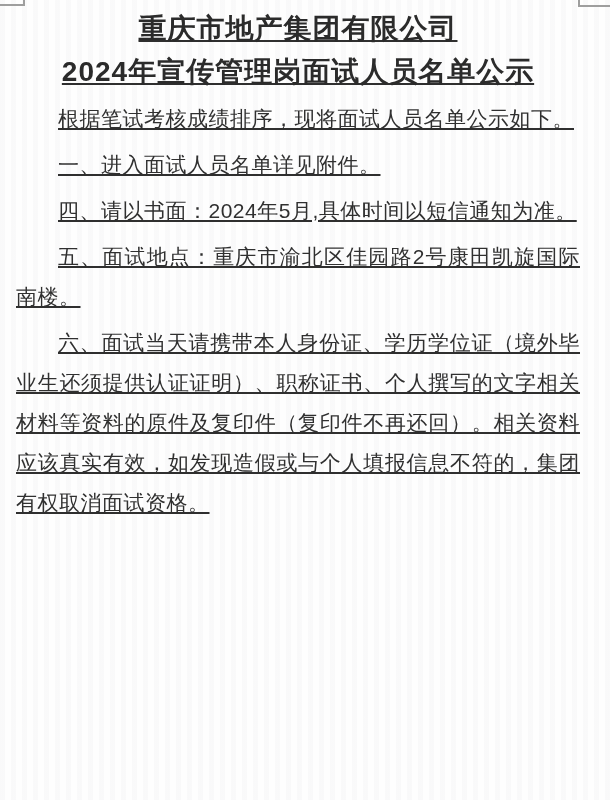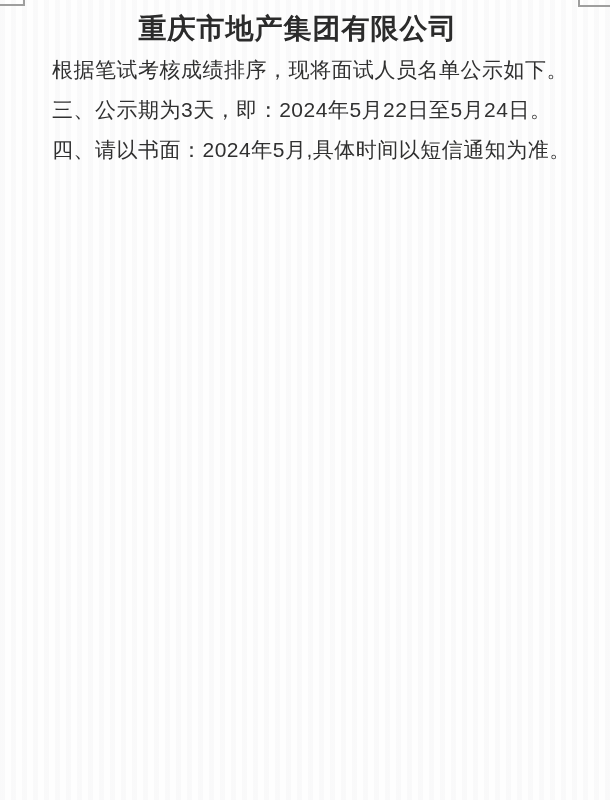--- a/index.html
+++ b/index.html
@@ -17,31 +17,32 @@
     background-image: repeating-linear-gradient(
       90deg,
       rgba(120,120,135,0.035) 0px, rgba(120,120,135,0.035) 5px,
       rgba(255,255,255,0) 5px, rgba(255,255,255,0) 11px
     );
     font-family: "Liberation Sans", "DejaVu Sans", sans-serif;
     color: #2f2f2f;
   }
   .content {
     padding: 7px 24px 0 10px;
+    text-decoration: underline;
   }
   .title {
     font-size: 28px;
     font-weight: 700;
     text-align: center;
     line-height: 43px;
     letter-spacing: 1px;
     color: #2b2b2b;
   }
   .content p {
-    margin: 0;
+    margin: 6px;
     font-size: 21px;
     line-height: 40px;
     text-align: justify;
     text-indent: 2em;
     letter-spacing: 0.5px;
     color: #303030;
   }
   
   .crop-mark {
     position: absolute;
@@ -65,19 +66,22 @@
 </head>
 <body>
 
 <div class="page">
 
   <div class="crop-mark tl"></div>
   <div class="crop-mark tr"></div>
 
   <div class="content">
     <div class="title">重庆市地产集团有限公司</div>
+    <div class="title">2024年宣传管理岗面试人员名单公示</div>
 
     <p>根据笔试考核成绩排序，现将面试人员名单公示如下。</p>
-    <p>三、公示期为3天，即：2024年5月22日至5月24日。</p>
+    <p>一、进入面试人员名单详见附件。</p>
     <p>四、请以书面：2024年5月,具体时间以短信通知为准。</p>
+    <p>五、面试地点：重庆市渝北区佳园路2号康田凯旋国际南楼。</p>
+    <p>六、面试当天请携带本人身份证、学历学位证（境外毕业生还须提供认证证明）、职称证书、个人撰写的文字相关材料等资料的原件及复印件（复印件不再还回）。相关资料应该真实有效，如发现造假或与个人填报信息不符的，集团有权取消面试资格。</p>
   </div>
 
 </div>
 
 </body></html>

